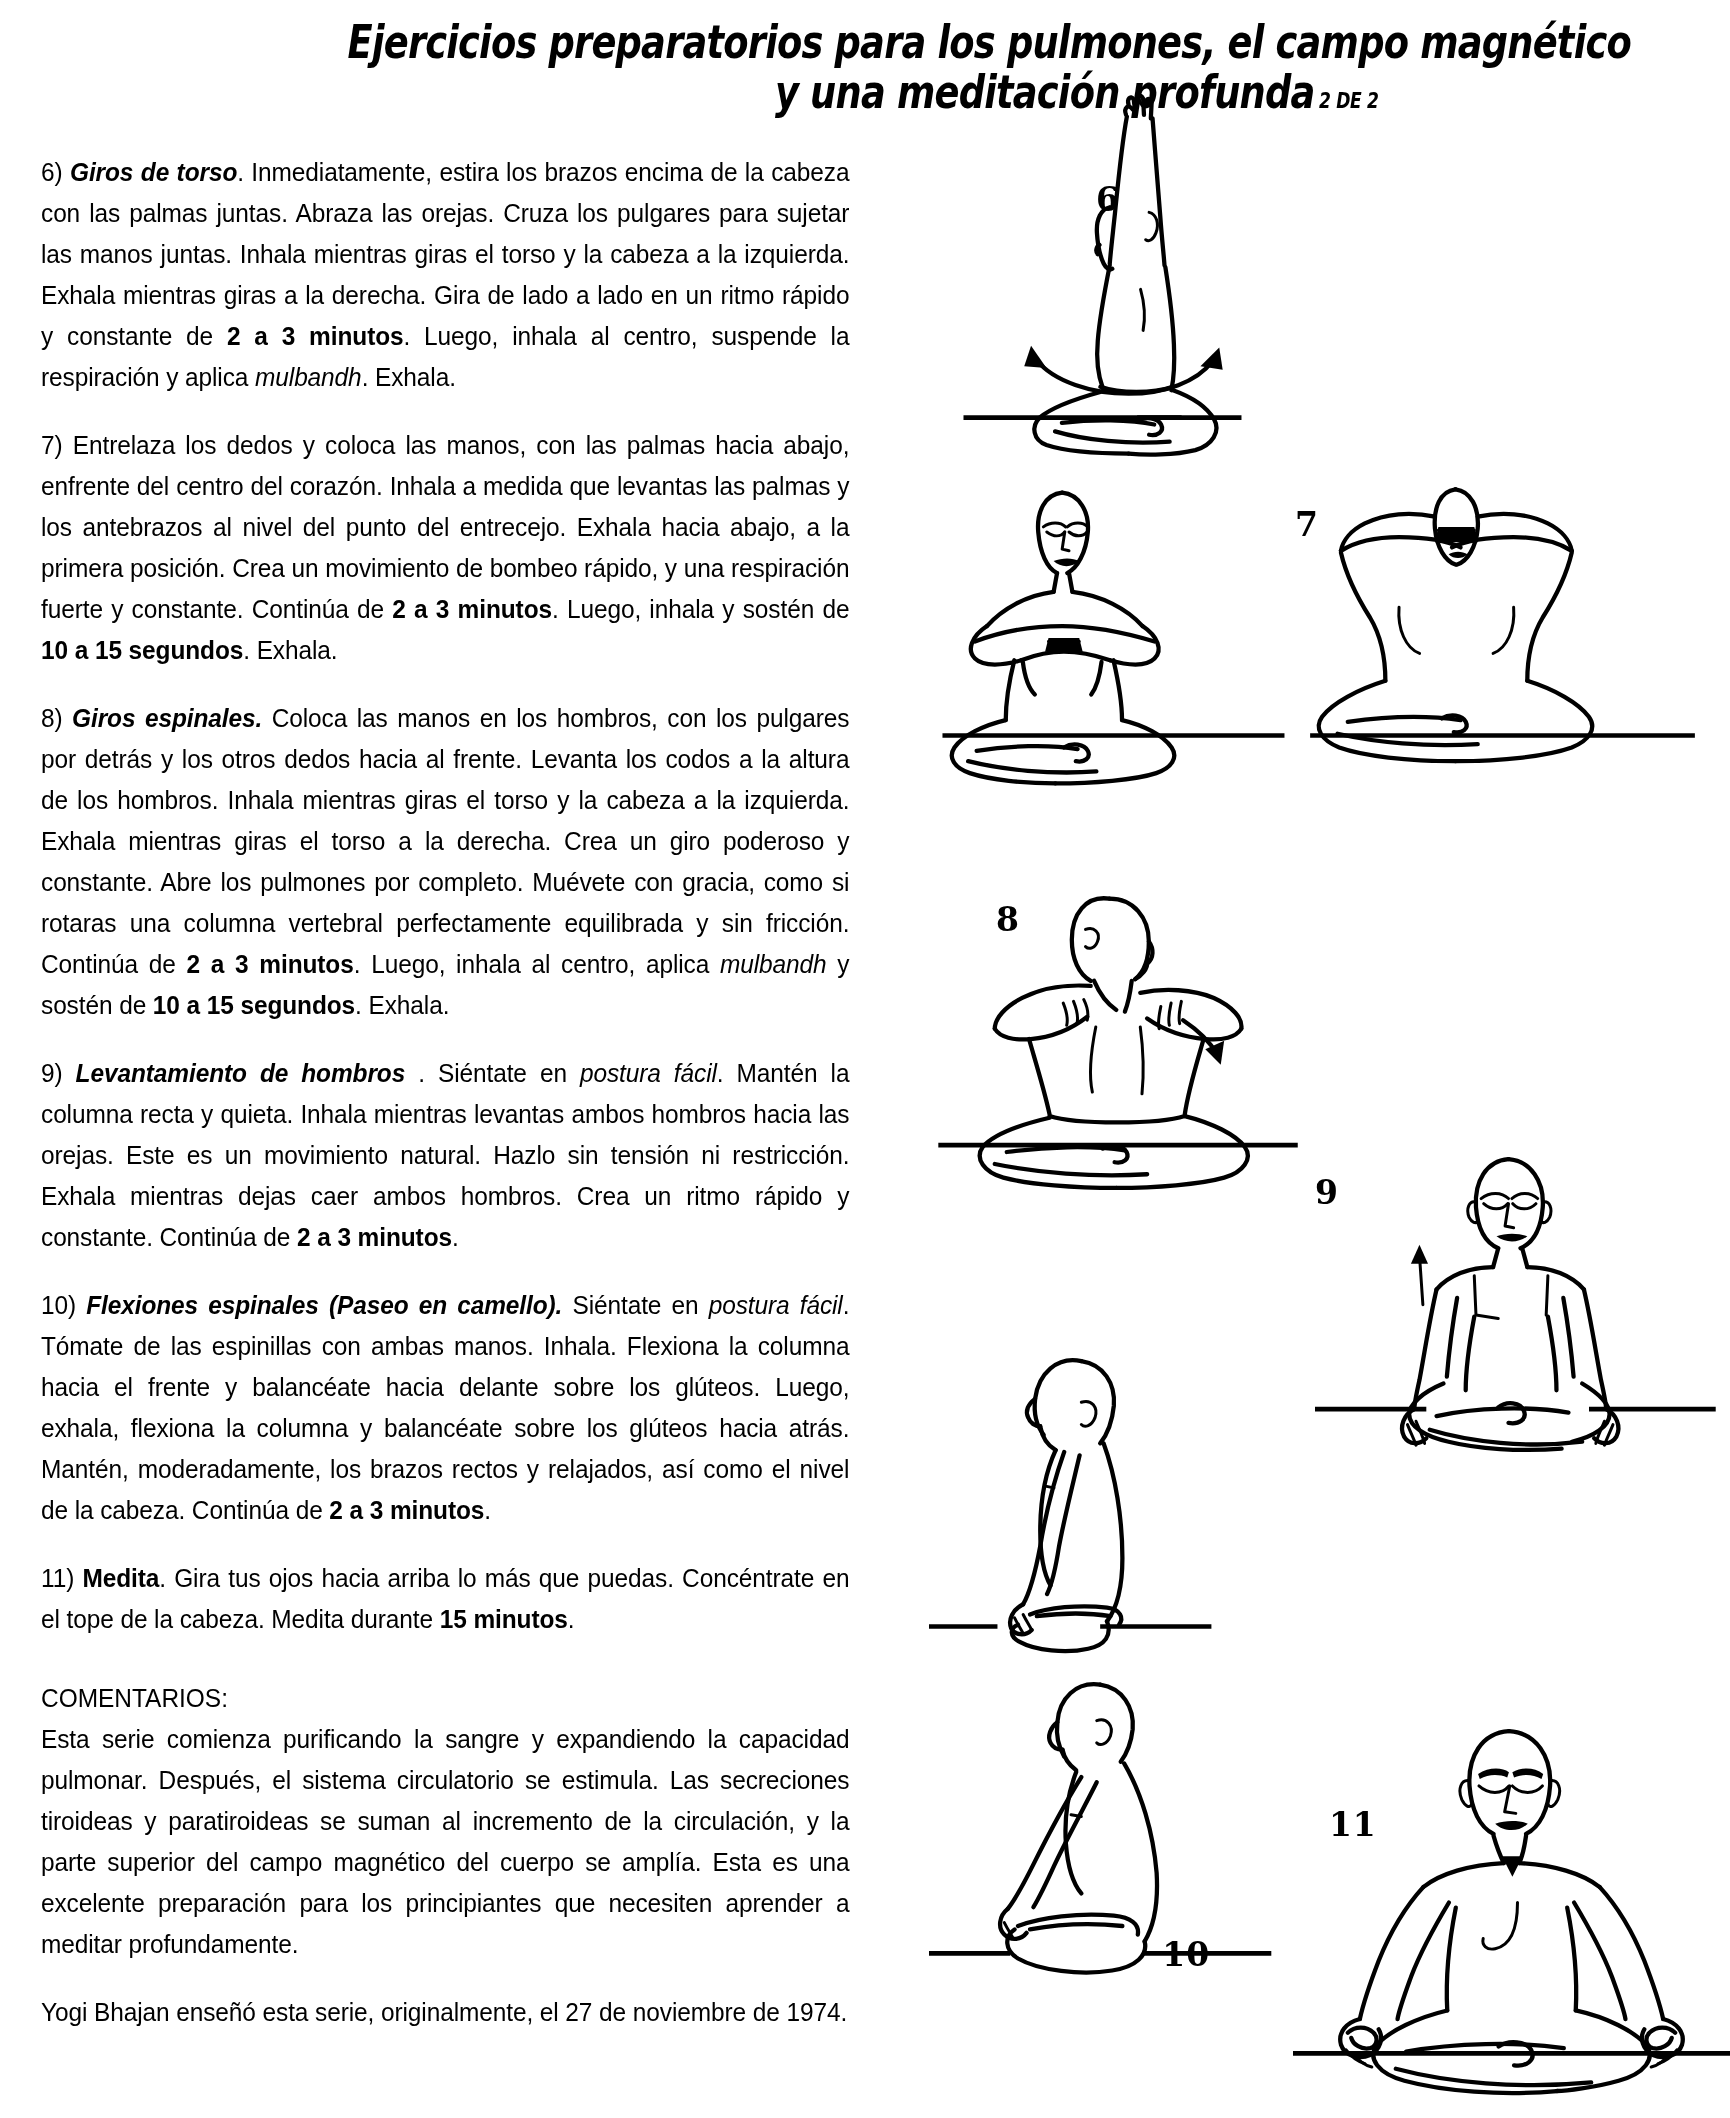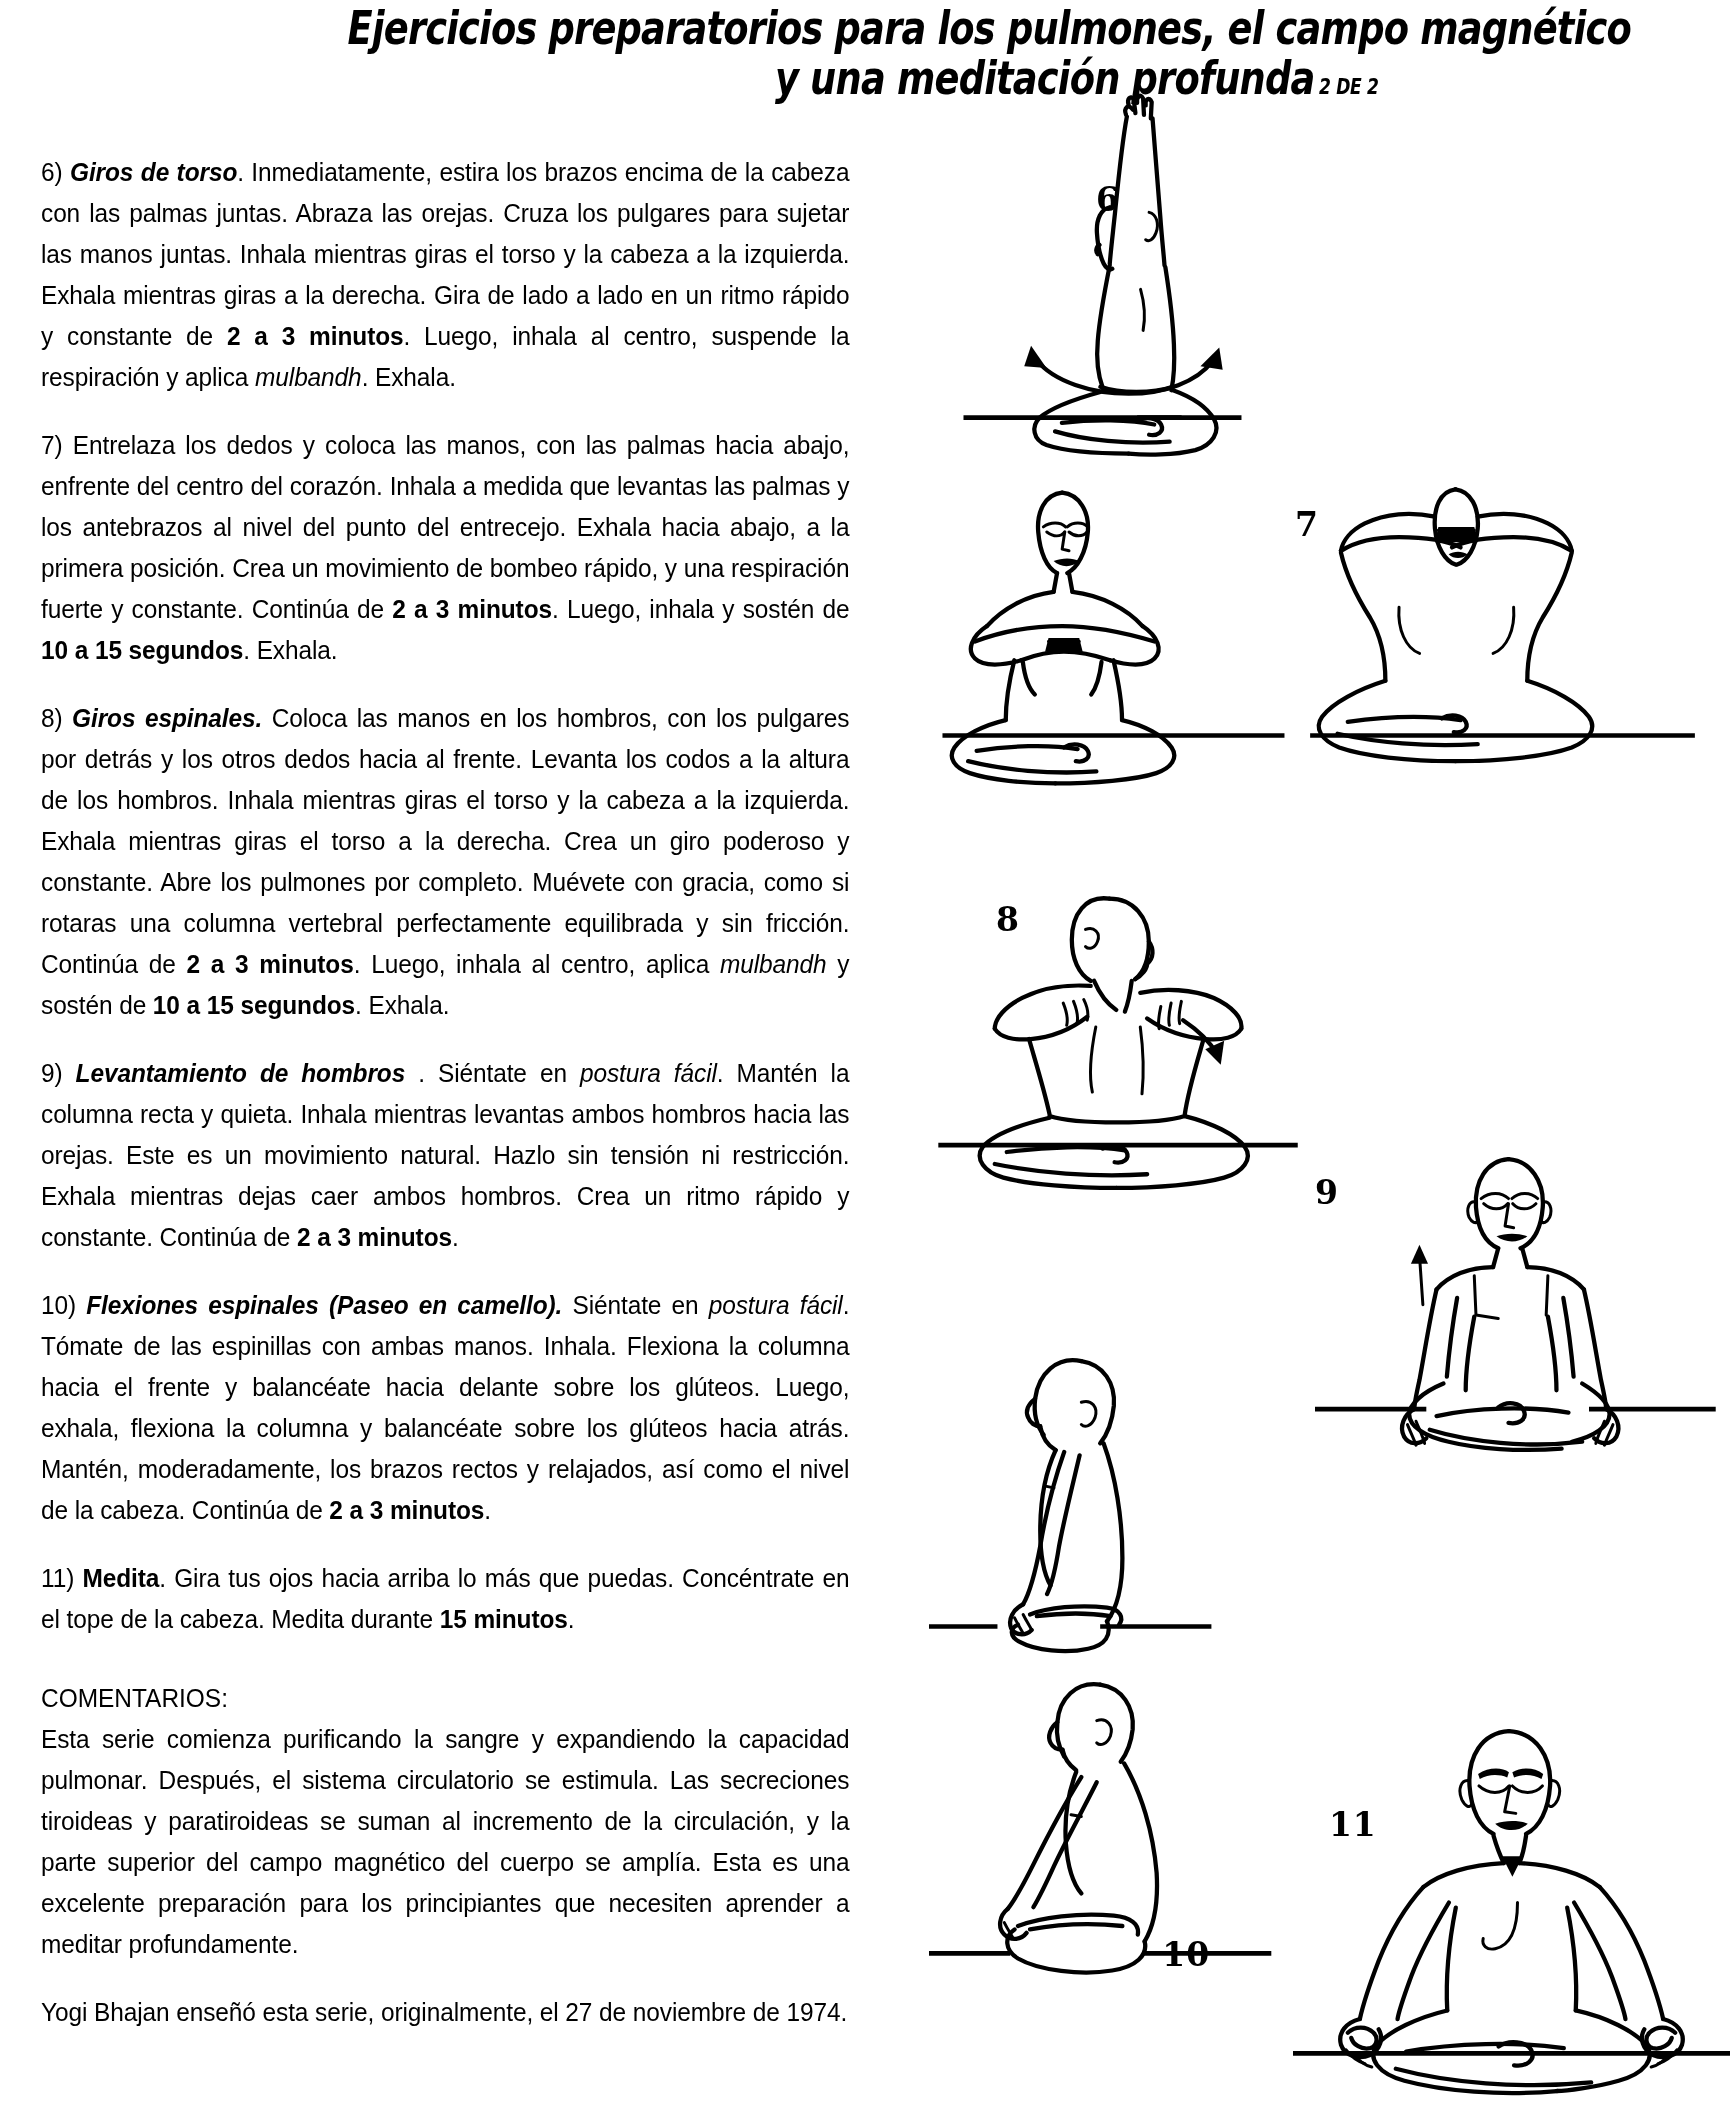--- a/index.html
+++ b/index.html
@@ -13,21 +13,21 @@
     position: relative;
     font-family: "Liberation Sans", sans-serif;
     color: #000000;
     overflow: hidden;
   }
 
   
   #title-block {
     position: absolute;
     left: 0;
-    top: 3px;
+    top: 17px;
     width: 1420px;
     padding: 0 26px 0 86px;
     box-sizing: border-box;
   }
   .title-line {
     font-family: "DejaVu Sans", sans-serif;
     font-weight: bold;
     font-style: italic;
     font-size: 46px;
     line-height: 50px;

